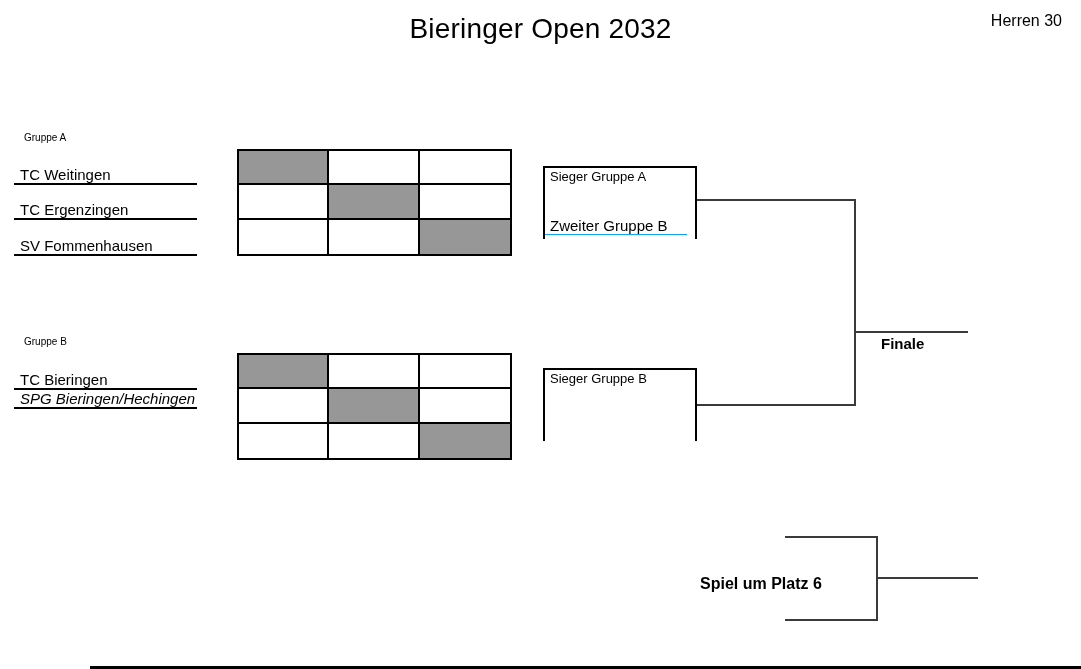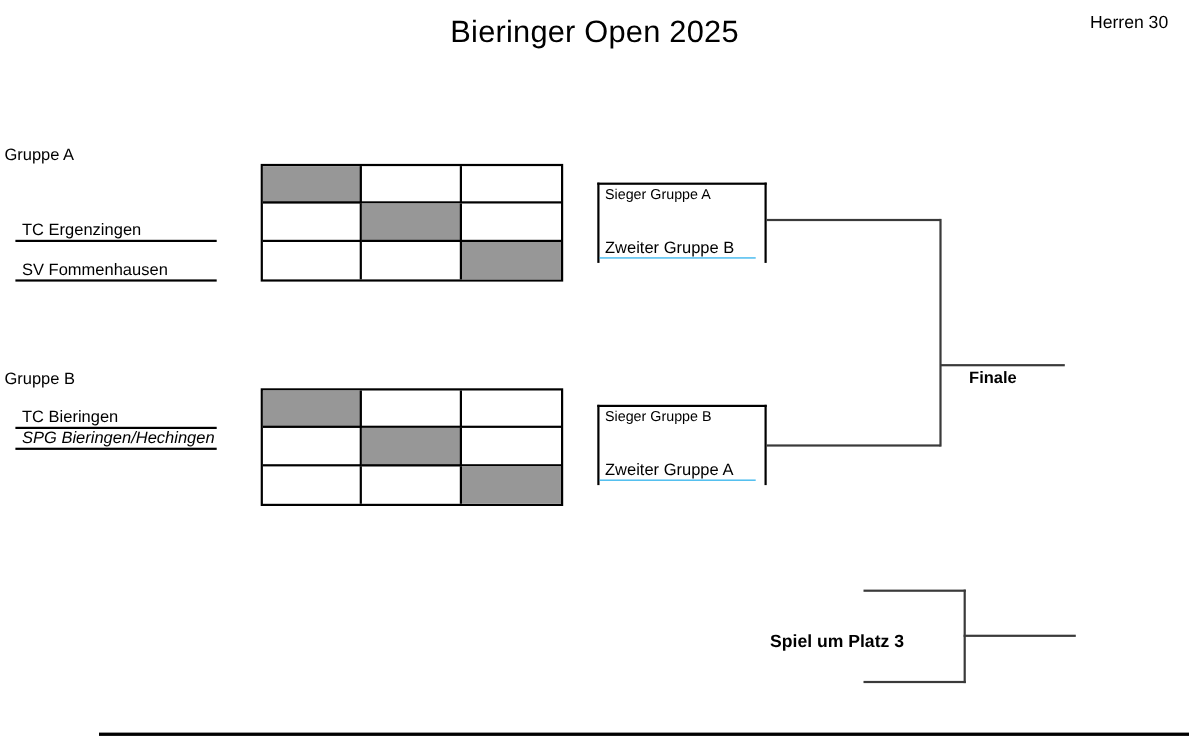--- a/index.html
+++ b/index.html
@@ -29,22 +29,22 @@
   .category {
     position: absolute;
     top: 12px;
     right: 19px;
     font-size: 16px;
     font-weight: 400;
     margin-left: 34px;
   }
   .group-label {
     position: absolute;
-    left: 4px;
-    font-size: 15px;
+    left: 24px;
+    font-size: 10px;
   }
   .team {
     position: absolute;
     left: 14px;
     width: 183px;
     height: 22px;
     border-bottom: 2px solid #000;
     box-sizing: border-box;
     font-size: 15px;
     line-height: 17px;
@@ -132,24 +132,25 @@
     width: 991px;
     height: 3px;
     background: #000;
   }
 </style>
 </head>
 <body>
 
 <div class="sheet">
 
-  <div class="title">Bieringer Open 2025</div>
+  <div class="title">Bieringer Open 2032</div>
   <div class="category">Herren 30</div>
 
   <div class="group-label" style="top:132px;">Gruppe A</div>
+  <div class="team" style="top:163px;">TC Weitingen</div>
   <div class="team" style="top:234px;">SV Fommenhausen</div>
   <div class="team" style="top:198px;">TC Ergenzingen</div>
 
   <div class="rr-grid" style="top:149px;">
     <div class="cell diag" style="background: rgb(151, 151, 151);"></div>
     <div class="cell"></div>
     <div class="cell"></div>
     <div class="cell"></div>
     <div class="cell diag" style="background: rgb(151, 151, 151);"></div>
     <div class="cell"></div>
@@ -174,30 +175,29 @@
     <div class="cell diag" style="background: rgb(151, 151, 151);"></div>
   </div>
 
   <div class="semi-box" style="top:166px;">
     <div class="semi-top">Sieger Gruppe A</div>
     <div class="semi-bottom">Zweiter Gruppe B</div>
   </div>
 
   <div class="semi-box" style="top:368px;">
     <div class="semi-top">Sieger Gruppe B</div>
-    <div class="semi-bottom">Zweiter Gruppe A</div>
   </div>
 
   <div class="hline" style="left: 697px; top: 199px; width: 158px; background: rgb(58, 58, 58);"></div>
   <div class="hline" style="left: 697px; top: 404px; width: 158px; background: rgb(58, 58, 58);"></div>
   <div class="vline" style="left: 854px; top: 199px; height: 207px; background: rgb(58, 58, 58);"></div>
   <div class="hline" style="left: 855px; top: 331px; width: 113px; background: rgb(58, 58, 58);"></div>
   <div class="final-label">Finale</div>
 
   <div class="hline" style="left: 785px; top: 536px; width: 93px; background: rgb(58, 58, 58);"></div>
   <div class="vline" style="left: 876px; top: 536px; height: 85px; background: rgb(58, 58, 58);"></div>
   <div class="hline" style="left: 785px; top: 619px; width: 93px; background: rgb(58, 58, 58);"></div>
   <div class="hline" style="left: 876px; top: 577px; width: 102px; background: rgb(58, 58, 58);"></div>
-  <div class="third-place-label">Spiel um Platz 3</div>
+  <div class="third-place-label">Spiel um Platz 6</div>
 
   <div class="page-edge"></div>
 
 </div>
 
 </body></html>

